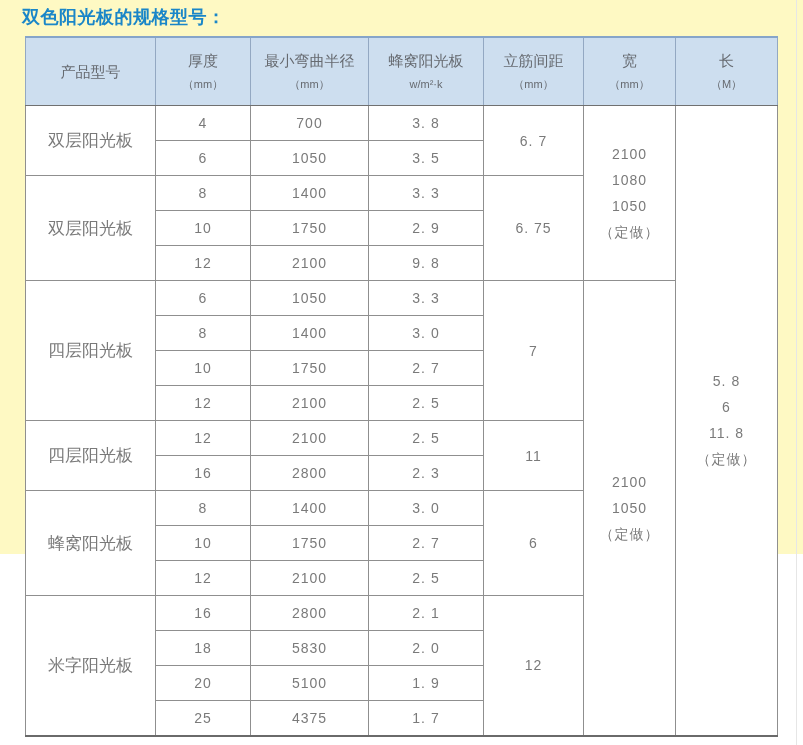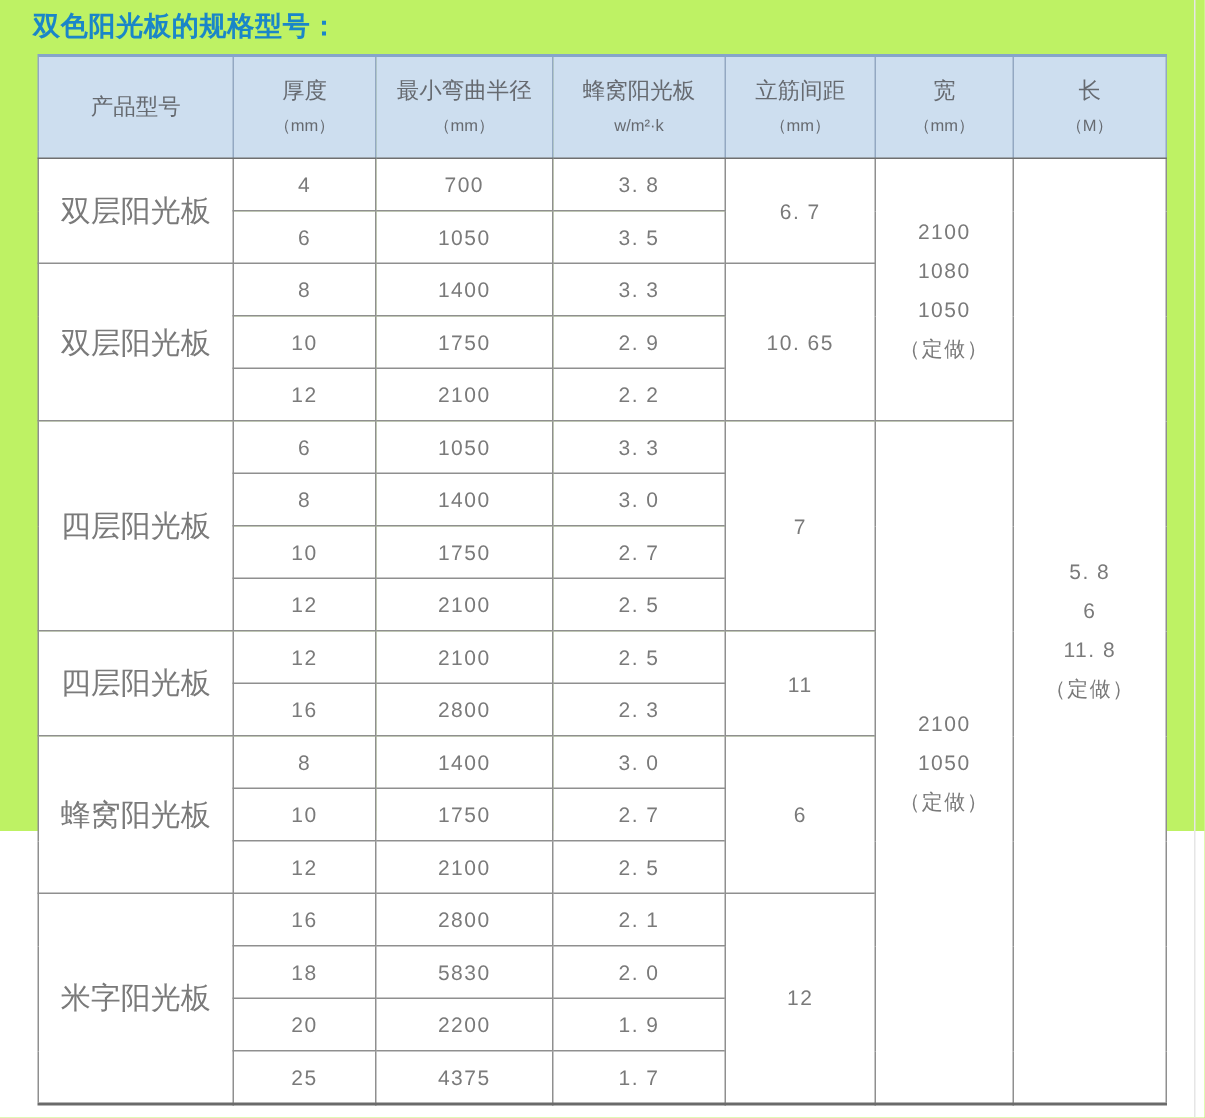--- a/index.html
+++ b/index.html
@@ -2,21 +2,21 @@
 <html><head>
 <meta charset="utf-8">
 <style>
   html, body { margin: 0; padding: 0; }
   body {
     width: 803px; height: 745px;
     background: #ffffff;
     font-family: "Liberation Sans", "DejaVu Sans", sans-serif;
     overflow: hidden;
   }
-  .page { position: relative; width: 803px; height: 554px; background: #bef264; }
+  .page { position: relative; width: 803px; height: 554px; background: #fef9c3; }
 
   .page-title {
     position: absolute; left: 22px; top: 5px;
     font-size: 18px; font-weight: bold;
     color: #1a86c8;
     letter-spacing: 0.5px;
     white-space: nowrap;
   }
 
   table.spec-table {
@@ -46,21 +46,21 @@
   tbody td {
     border: 1px solid #8f8f8f;
     padding: 0;
     text-align: center;
     vertical-align: middle;
     color: #7a7a7a;
     font-size: 14px;
     letter-spacing: 1px;
     background: #ffffff;
   }
-  tbody td.prod { font-size: 20px; letter-spacing: 0; }
+  tbody td.prod { font-size: 17px; letter-spacing: 0; }
   tbody td.multi { letter-spacing: 1px; }
   tbody td.multi div { line-height: 26px; }
 
   .right-edge-line {
     position: absolute; left: 796px; top: 0;
     width: 1px; height: 745px;
     background: #e6e6e6;
   }
 </style>
 </head>
@@ -136,31 +136,31 @@
         <td>6</td>
         <td>1050</td>
         <td>3. 5</td>
       </tr>
 
       <tr>
         <td class="prod" rowspan="3">双层阳光板</td>
         <td>8</td>
         <td>1400</td>
         <td>3. 3</td>
-        <td rowspan="3">10. 65</td>
+        <td rowspan="3">6. 75</td>
       </tr>
       <tr>
         <td>10</td>
         <td>1750</td>
         <td>2. 9</td>
       </tr>
       <tr>
         <td>12</td>
         <td>2100</td>
-        <td>2. 2</td>
+        <td>9. 8</td>
       </tr>
 
       <tr>
         <td class="prod" rowspan="4">四层阳光板</td>
         <td>6</td>
         <td>1050</td>
         <td>3. 3</td>
         <td rowspan="4">7</td>
         <td rowspan="13" class="multi">
           <div>2100</div>
@@ -222,21 +222,21 @@
         <td>2. 1</td>
         <td rowspan="4">12</td>
       </tr>
       <tr>
         <td>18</td>
         <td>5830</td>
         <td>2. 0</td>
       </tr>
       <tr>
         <td>20</td>
-        <td>2200</td>
+        <td>5100</td>
         <td>1. 9</td>
       </tr>
       <tr>
         <td>25</td>
         <td>4375</td>
         <td>1. 7</td>
       </tr>
     </tbody>
   </table>
 

